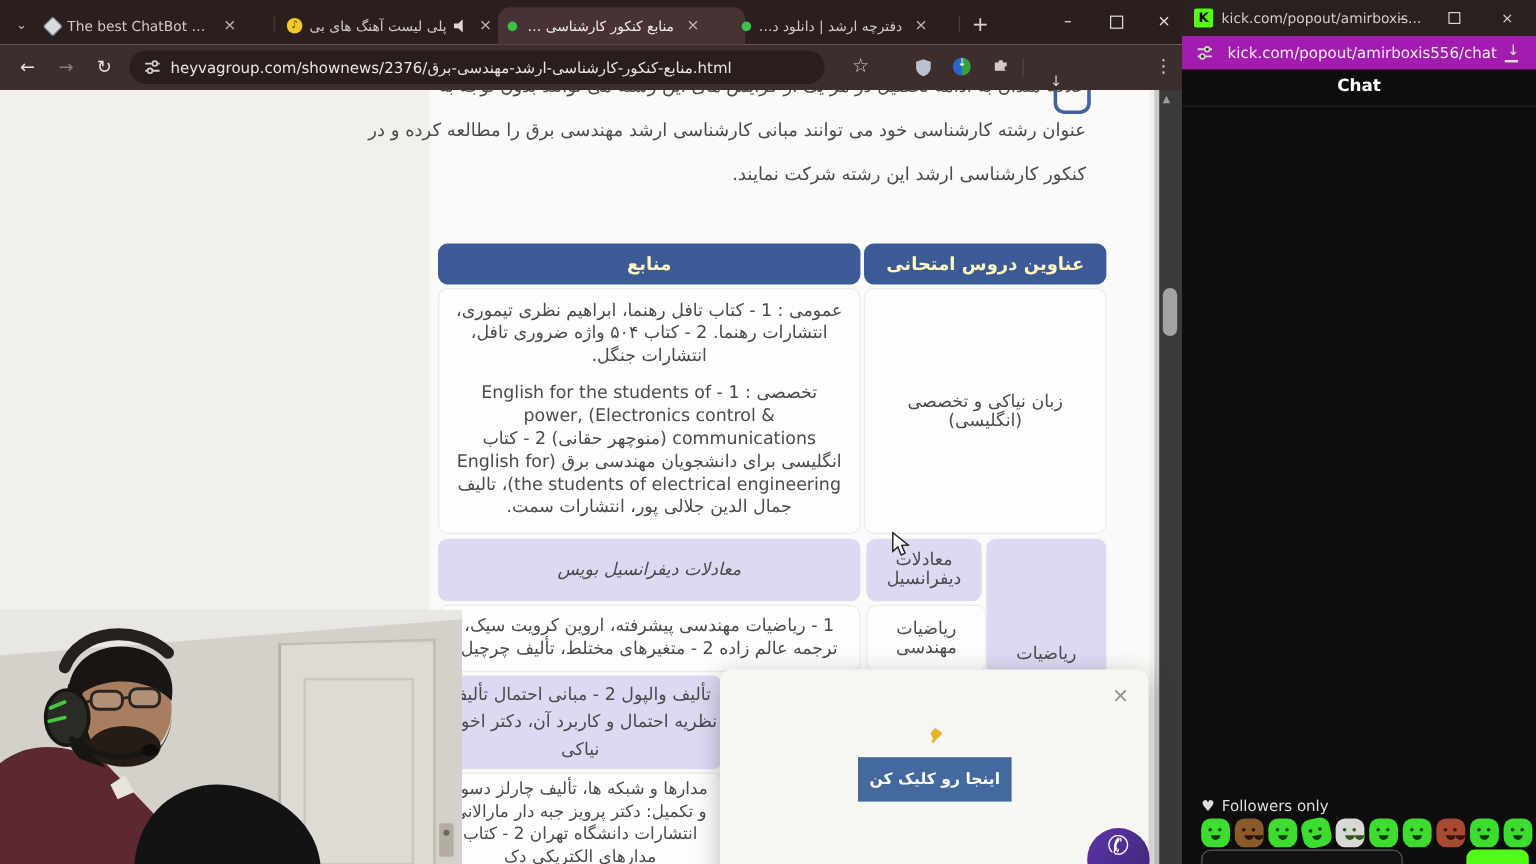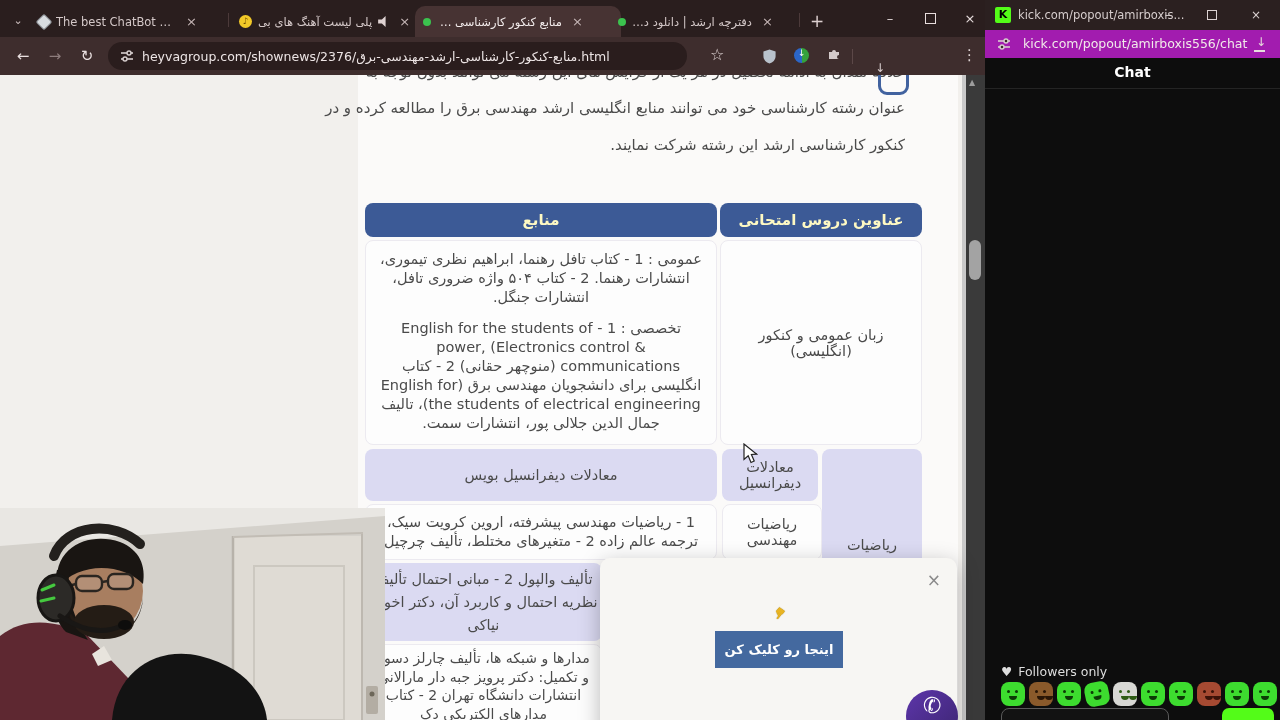--- a/index.html
+++ b/index.html
@@ -190,33 +190,33 @@
     <div class="toolic playlist" style="left:899px;top:10px;">≡</div>
     <div class="toolic avatar-ic" style="left:932px;top:9px;"></div>
     <div class="toolic" style="left:962px;top:9px;font-size:15px;">⋮</div>
   </div>
 
   <div class="content abs">
     <div class="white-col"></div>
 
     <div class="intro rtl" style="right:80px;top:-16px;">علاقه مندان به ادامه تحصیل در هر یک از گرایش های این رشته می توانند بدون توجه به</div>
     <div class="bullet-badge"></div>
-    <div class="intro rtl" style="right:80px;top:20px;">عنوان رشته کارشناسی خود می توانند منابع انگلیسی ارشد مهندسی برق را مطالعه کرده و در</div>
+    <div class="intro rtl" style="right:80px;top:20px;">عنوان رشته کارشناسی خود می توانند مبانی کارشناسی ارشد مهندسی برق را مطالعه کرده و در</div>
     <div class="intro rtl" style="right:80px;top:57px;">کنکور کارشناسی ارشد این رشته شرکت نمایند.</div>
 
     <div class="cell head cc" style="left:365px;top:128px;width:352px;height:34px;">منابع</div>
     <div class="cell head cc" style="left:720px;top:128px;width:202px;height:34px;">عناوین دروس امتحانی</div>
 
     <div class="cell white rtl" style="left:365px;top:165px;width:352px;height:205px;">
       <p class="srcp">عمومی : 1 - کتاب تافل رهنما، ابراهیم نظری تیموری، انتشارات رهنما. 2 - کتاب ۵۰۴ واژه ضروری تافل، انتشارات جنگل.</p>
       <p class="srcp" style="margin-top:12px;">تخصصی : 1 - English for the students of power, (Electronics control &amp; communications (منوچهر حقانی) 2 - کتاب انگلیسی برای دانشجویان مهندسی برق (English for the students of electrical engineering)، تالیف جمال الدین جلالی پور، انتشارات سمت.</p>
     </div>
-    <div class="cell white cc rtl" style="left:720px;top:165px;width:202px;height:205px;padding:0 28px;">زبان عمومی و کنکور (انگلیسی)</div>
-
-    <div class="cell lav cc rtl" style="left:365px;top:374px;width:352px;height:52px;">معادلات دیفرانسیل بویس</div>
+    <div class="cell white cc rtl" style="left:720px;top:165px;width:202px;height:205px;padding:0 28px;">زبان نیاکی و تخصصی (انگلیسی)</div>
+
+    <div class="cell lav cc rtl" style="left:365px;top:374px;width:352px;height:52px;font-style:italic;">معادلات دیفرانسیل بویس</div>
     <div class="cell lav cc rtl" style="left:722px;top:374px;width:96px;height:52px;padding:0 8px;">معادلات دیفرانسیل</div>
     <div class="cell lav cc rtl" style="left:822px;top:374px;width:100px;height:192px;">ریاضیات</div>
 
     <div class="cell white cc rtl" style="left:365px;top:429px;width:352px;height:56px;padding:0 10px;line-height:19px;">1 - ریاضیات مهندسی پیشرفته، اروین کرویت سیک، ترجمه عالم زاده 2 - متغیرهای مختلط، تألیف چرچیل</div>
     <div class="cell white cc rtl" style="left:722px;top:429px;width:100px;height:56px;padding:0 10px;">ریاضیات مهندسی</div>
 
     <div class="cell lav rtl" style="left:365px;top:488px;width:237px;height:78px;text-align:center;line-height:23px;padding-top:5px;">
       <div>تألیف والپول 2 - مبانی احتمال تألیف</div>
       <div>نظریه احتمال و کاربرد آن، دکتر اخوان</div>
       <div>نیاکی</div>

